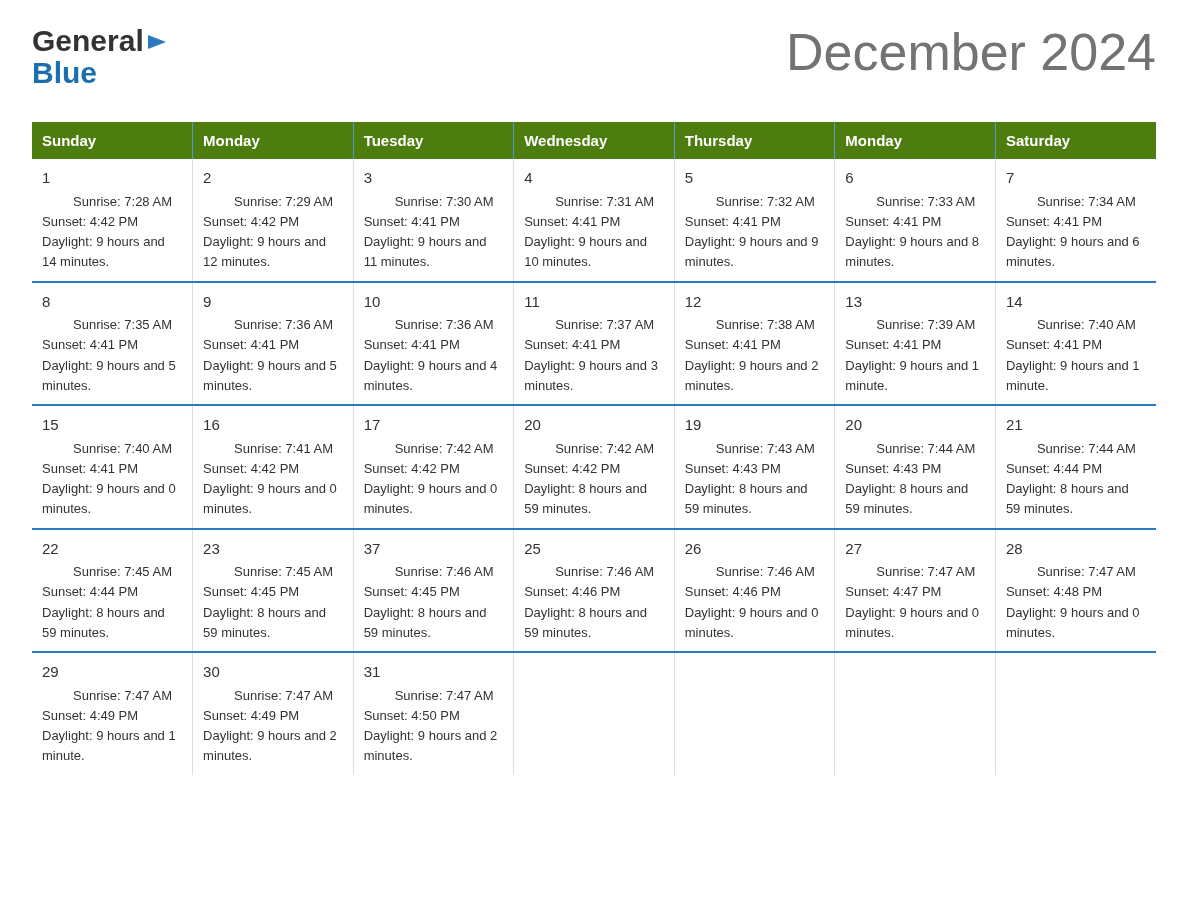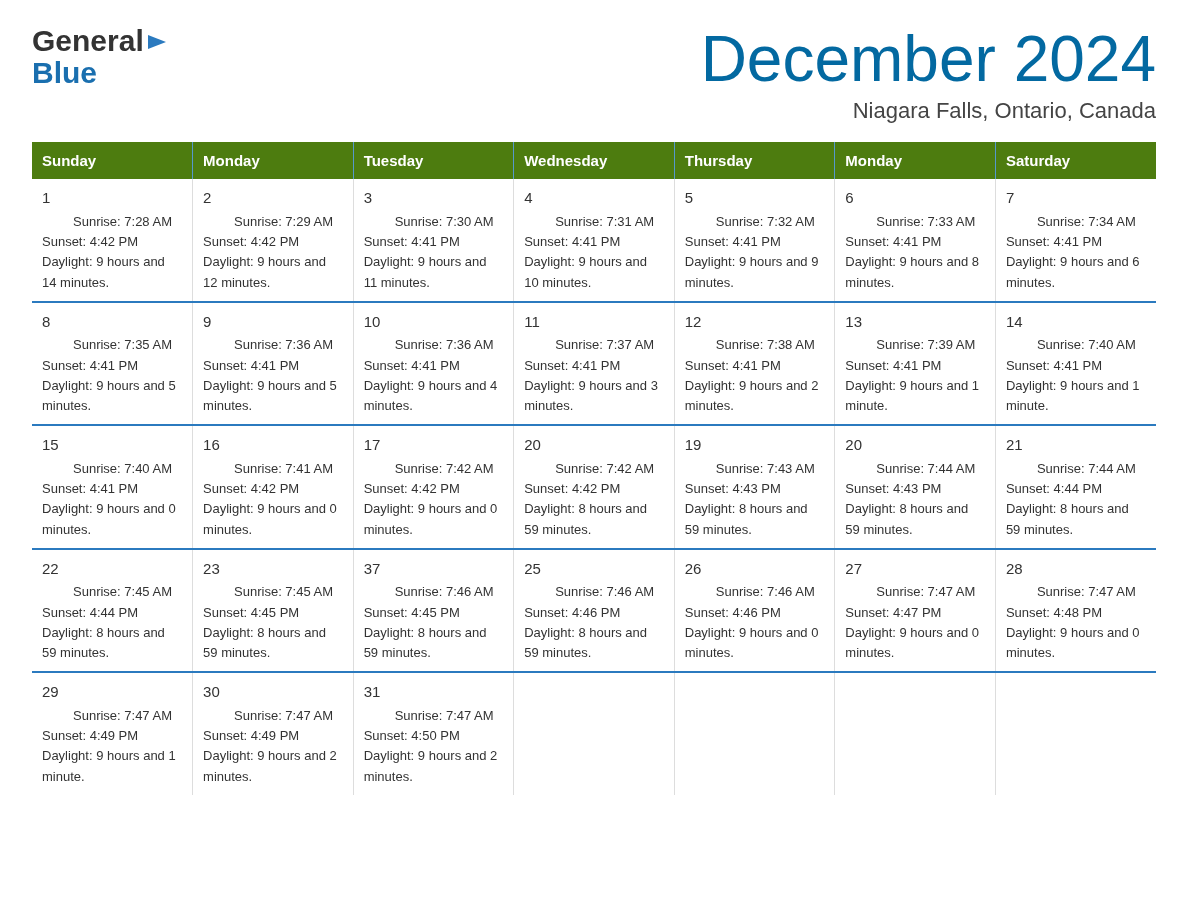--- a/index.html
+++ b/index.html
@@ -7,34 +7,34 @@
       font-family: Arial, Helvetica, sans-serif;
       background: #fff;
       padding: 24px 32px;
       width: 1188px;
       min-height: 918px;
     }
     .header {
       display: flex;
       justify-content: space-between;
       align-items: flex-start;
-      margin-bottom: 18px;
+      margin-bottom: 32px;
     }
     .logo {
       display: flex;
       flex-direction: column;
       align-items: flex-start;
     }
     .title-section {
       text-align: right;
     }
     .month-title {
-      font-size: 64px;
+      font-size: 52px;
       font-weight: normal;
-      color: #0369a1;
+      color: #737373;
       line-height: 1.1;
     }
     .location-title {
       font-size: 22px;
       color: #444;
       margin-top: 4px;
     }
     table {
       width: 100%;
       border-collapse: collapse;
@@ -111,21 +111,20 @@
       <svg width="22" height="22" viewBox="0 0 22 22" style="margin-left:2px;margin-top:2px;">
         <polygon points="2,4 20,11 2,18" fill="#2b7abf"></polygon>
       </svg>
     </div>
     <div class="logo-blue-row">
       <span class="logo-blue-text">Blue</span>
     </div>
   </div>
   <div class="title-section">
     <div class="month-title">December 2024</div>
-    <div class="location-title">Niagara Falls, Ontario, Canada</div>
   </div>
 </div>
 
 <table>
   <thead>
     <tr>
       <th>Sunday</th>
       <th>Monday</th>
       <th>Tuesday</th>
       <th>Wednesday</th>

